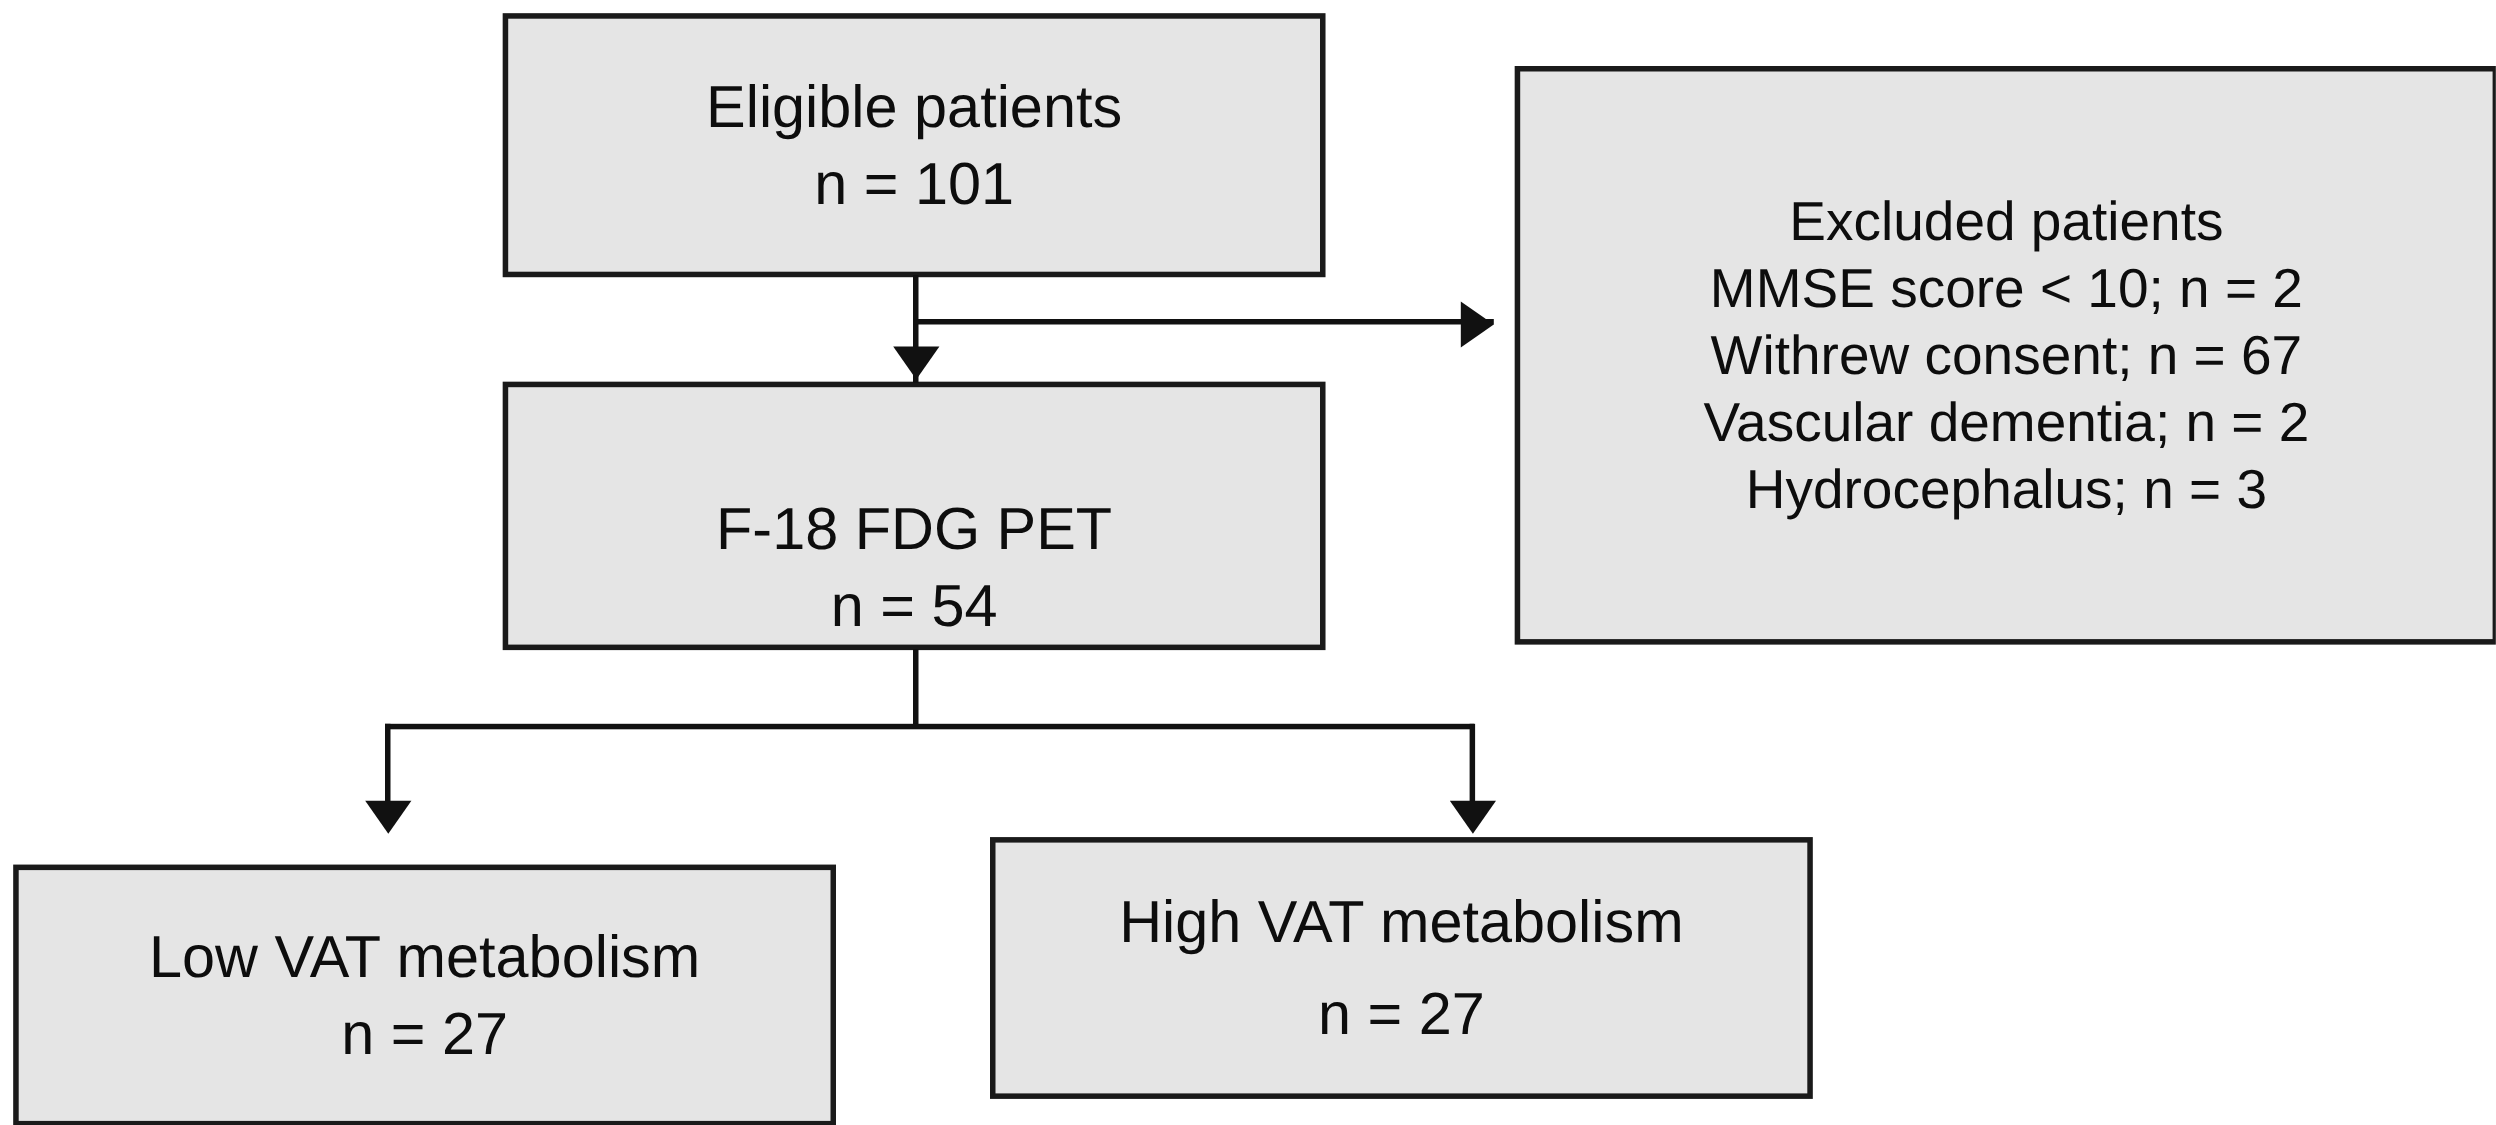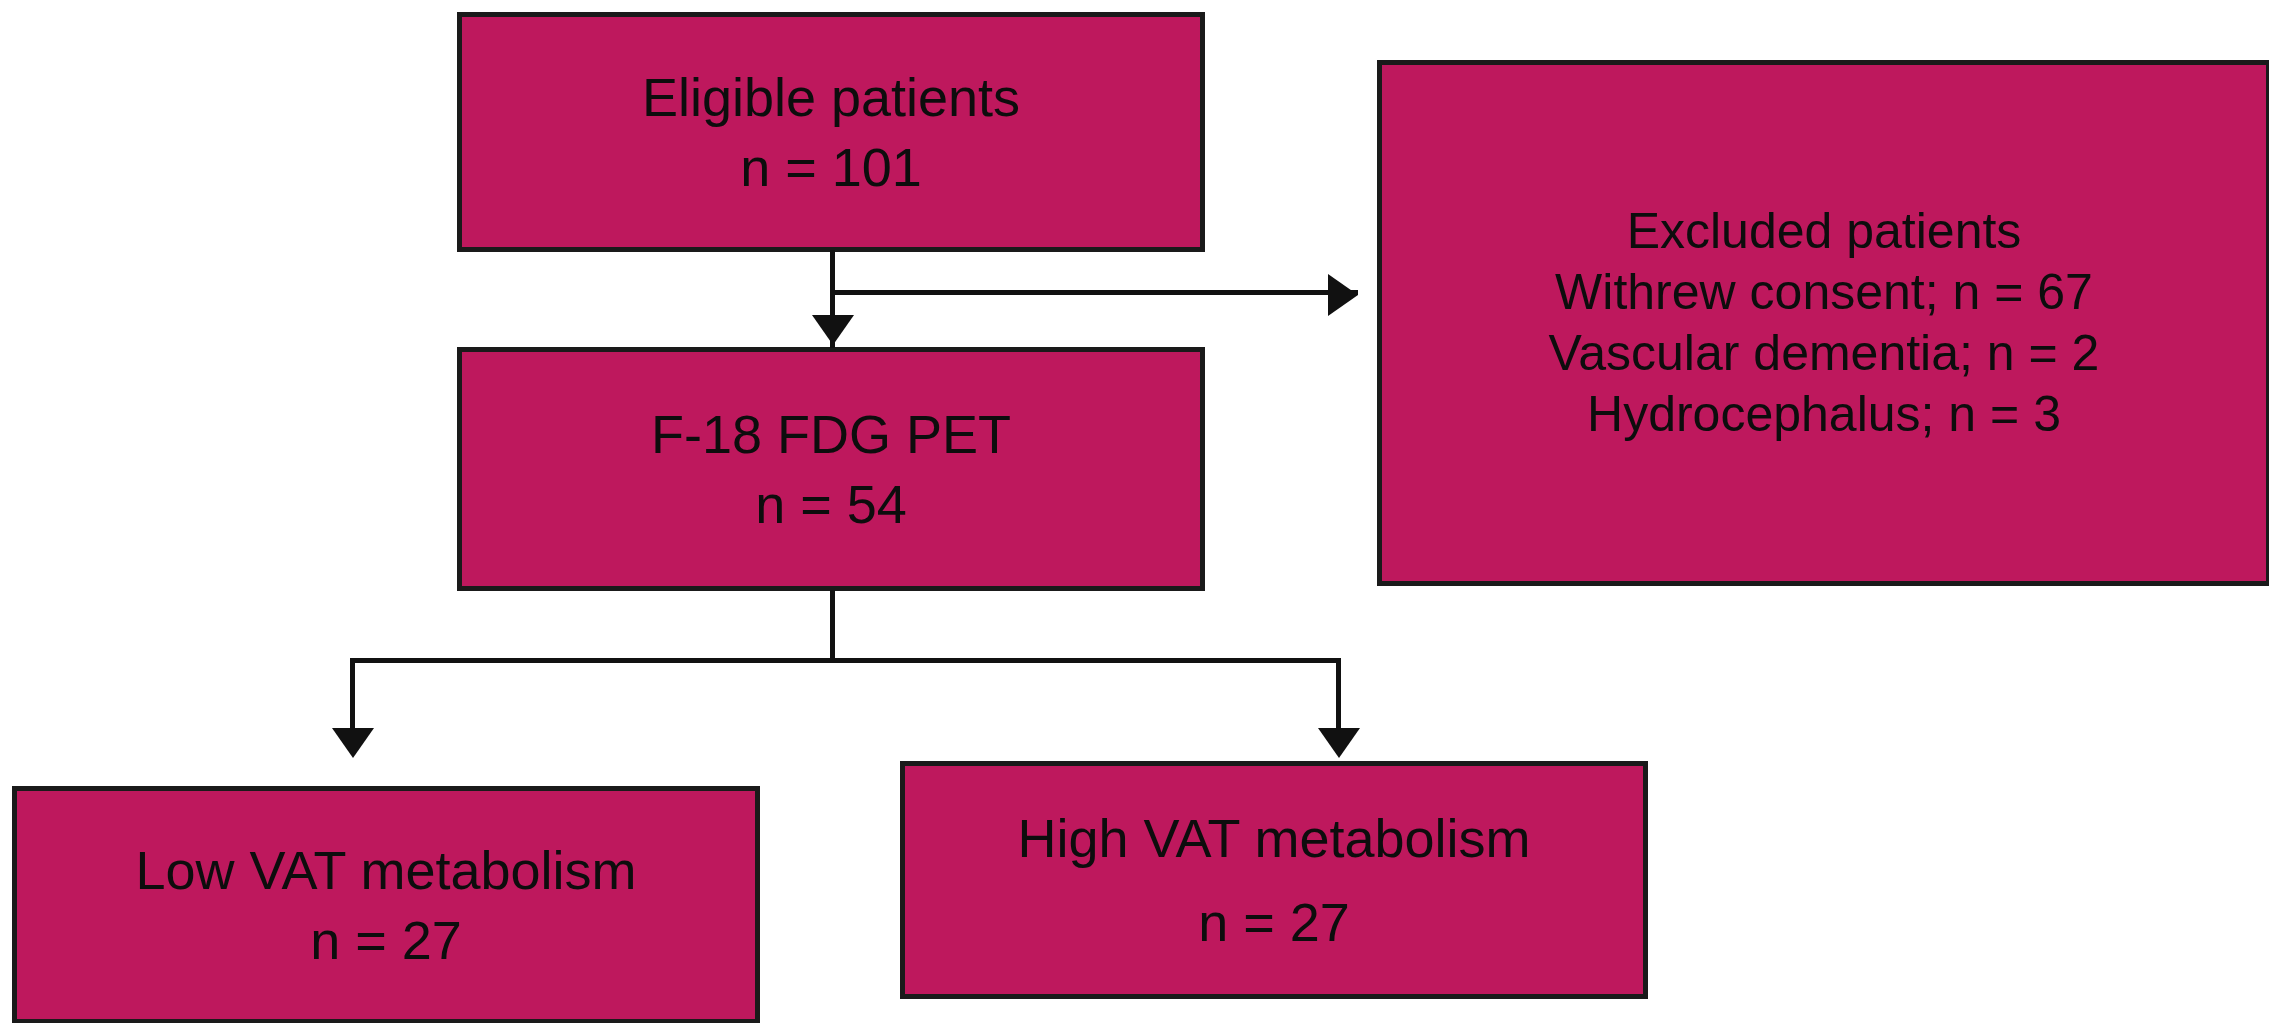--- a/index.html
+++ b/index.html
@@ -15,21 +15,21 @@
     position: relative;
     width: 2269px;
     height: 1023px;
     background: #ffffff;
     overflow: hidden;
   }
   .flow-box {
     position: absolute;
     box-sizing: border-box;
     border: 5px solid #1a1a1a;
-    background: #be185d;
+    background: #e5e5e5;
     display: flex;
     flex-direction: column;
     align-items: center;
     justify-content: center;
     text-align: center;
     color: #0d0d0d;
     line-height: 1.30;
   }
   .flow-box .line {
     display: block;
@@ -46,20 +46,21 @@
     left: 1377px; top: 60px;
     width: 894px; height: 526px;
     font-size: 50px;
     justify-content: center;
     line-height: 1.22;
   }
   #box-pet {
     left: 457px;  top: 347px;
     width: 748px; height: 244px;
     font-size: 54px;
+    justify-content: flex-end;
   }
   #box-low {
     left: 12px;   top: 786px;
     width: 748px; height: 238px;
     font-size: 54px;
   }
   #box-high {
     left: 900px;  top: 761px;
     width: 748px; height: 238px;
     font-size: 54px;
@@ -116,20 +117,21 @@
 
 <div id="canvas">
 
   <div class="flow-box" id="box-eligible">
     <span class="line">Eligible patients</span>
     <span class="line">n = 101</span>
   </div>
 
   <div class="flow-box" id="box-excluded">
     <span class="line">Excluded patients</span>
+    <span class="line">MMSE score &lt; 10; n = 2</span>
     <span class="line">Withrew consent; n = 67</span>
     <span class="line">Vascular dementia; n = 2</span>
     <span class="line">Hydrocephalus; n = 3</span>
   </div>
 
   <div class="flow-box" id="box-pet">
     <span class="line">F-18 FDG PET</span>
     <span class="line">n = 54</span>
   </div>
 

